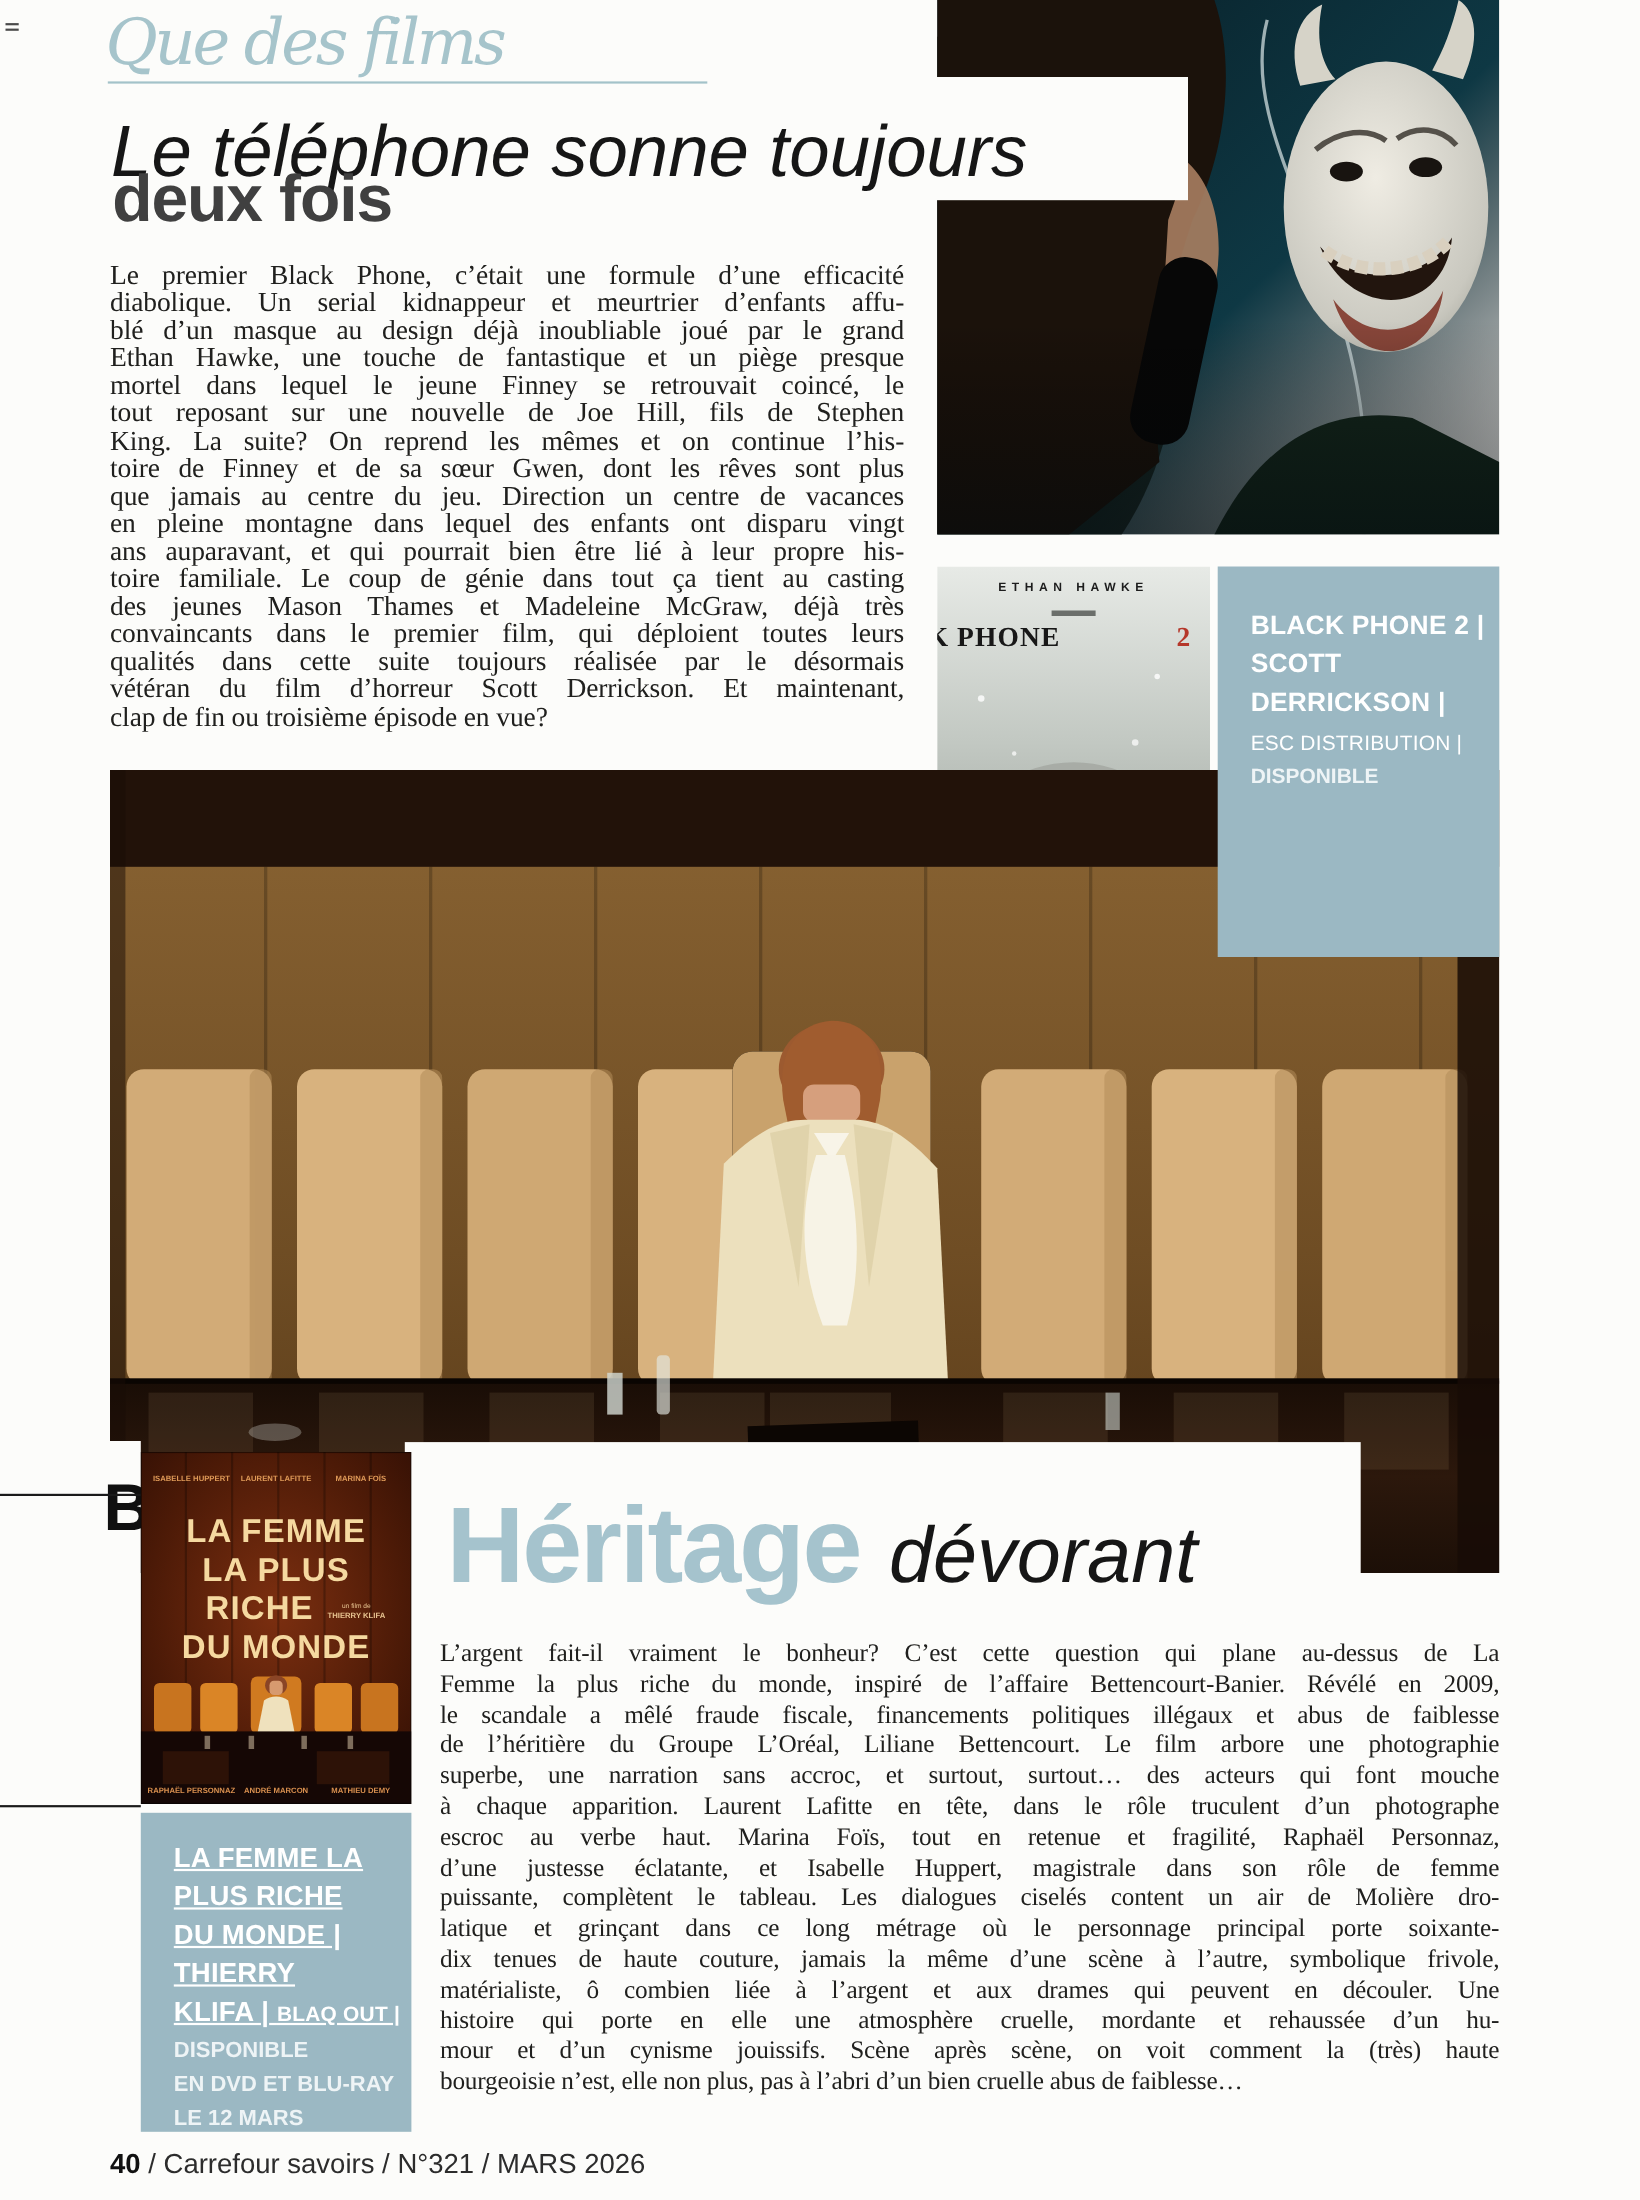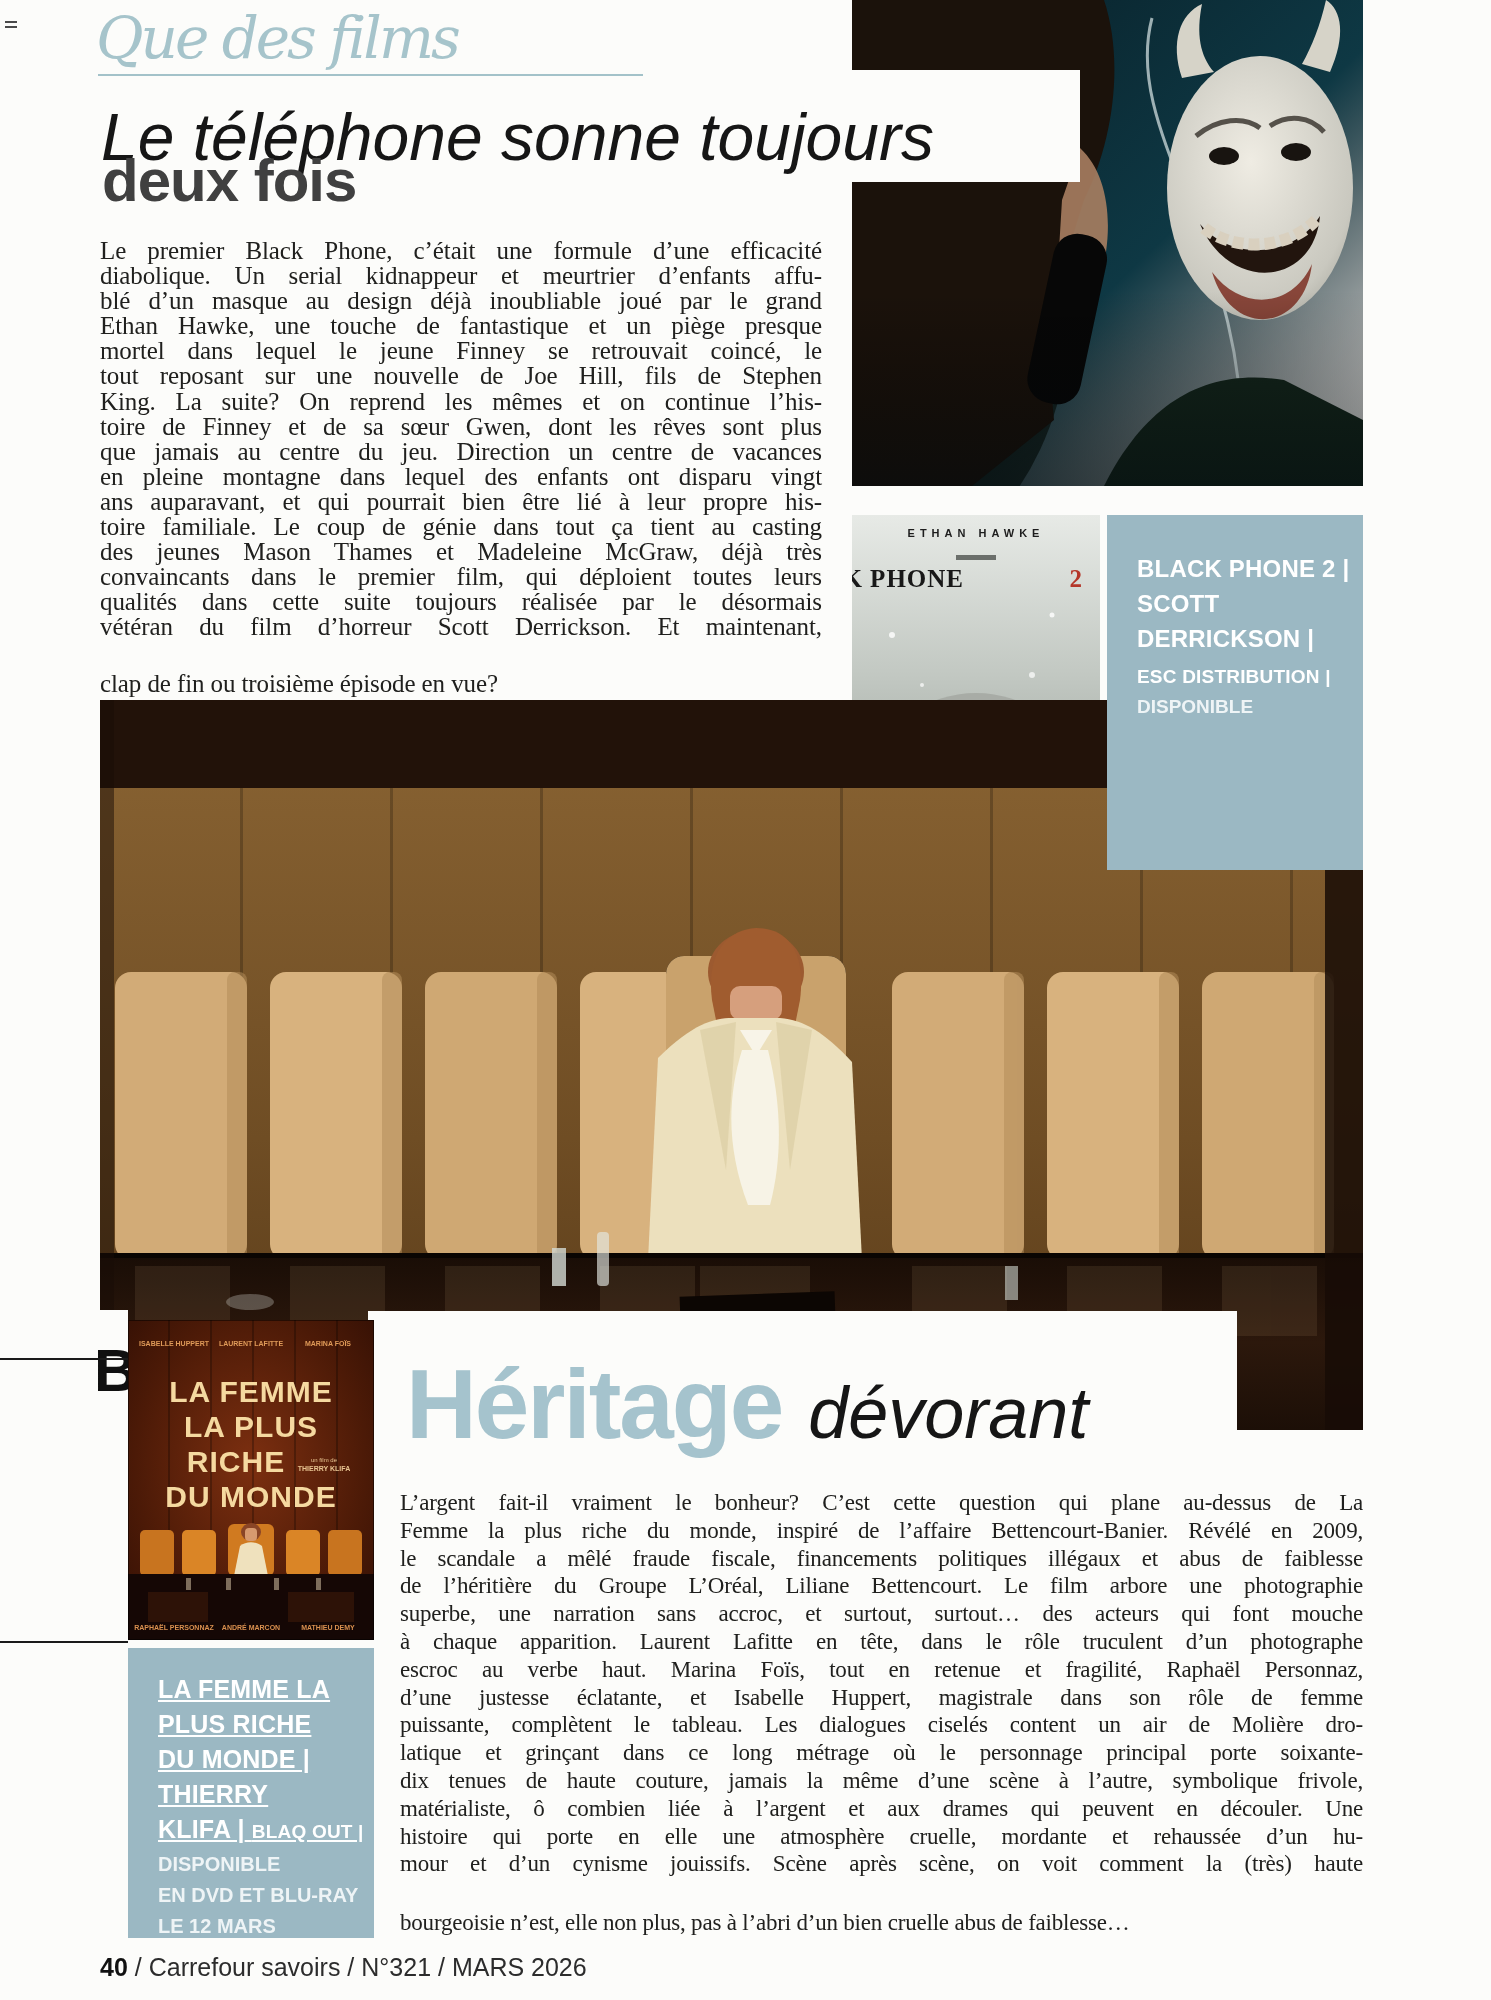--- a/index.html
+++ b/index.html
@@ -24,34 +24,34 @@
   .title1{font-size:66px;font-style:italic;font-weight:300;color:#161616;
      letter-spacing:0px;white-space:nowrap;font-family:"Liberation Sans",sans-serif;margin-top:21px;}
   .title2{left:102px;top:146px;z-index:4;font-size:60px;font-weight:bold;color:#404040;
      letter-spacing:-1px;white-space:nowrap;}
 
   
   .bodycol{font-family:"Liberation Serif",serif;color:#20201e;z-index:4;}
   .body1{left:100px;top:238px;width:722px;font-size:25px;line-height:25.1px;letter-spacing:-0.1px;}
   .body2{left:400px;top:1489px;width:963px;font-size:23px;line-height:27.8px;letter-spacing:-0.2px;}
   .bodyline{text-align:justify;text-align-last:justify;white-space:normal;}
-  .bodyline:last-child{text-align-last:left;margin-top:31px;}
+  .bodyline:last-child{text-align-last:left;}
 
   
   .photo1{left:852px;top:0px;width:511px;height:486px;z-index:1;}
   .poster1{left:852px;top:515px;width:248px;height:355px;z-index:1;}
   .bigphoto{left:100px;top:700px;width:1263px;height:730px;z-index:1;}
   .poster2{left:128px;top:1320px;width:246px;height:320px;z-index:3;}
 
   
   .infobox{background:#9bb8c3;color:#ffffff;z-index:2;}
   .infobox1{left:1107px;top:515px;width:256px;height:355px;padding:36px 12px 0 30px;}
   .infobox2{left:128px;top:1648px;width:246px;height:290px;padding:24px 8px 0 30px;}
   .ib-title{font-size:24px;font-weight:bold;line-height:35px;letter-spacing:0.2px;}
-  .ib-sub{font-size:19px;font-weight:bold;line-height:30px;margin-top:6px;letter-spacing:0.2px;}
+  .ib-sub{font-size:19px;font-weight:normal;line-height:30px;margin-top:6px;letter-spacing:0.2px;}
   .ib-avail{font-size:19px;font-weight:bold;line-height:30px;color:#eef4f6;}
   .ib-inline-small{font-size:19px;font-weight:bold;}
   .infobox2 .ib-title{font-size:25px;line-height:35px;text-decoration:underline;}
   .infobox2 .ib-avail{font-size:20px;line-height:31px;}
 
   
   .hero-box{left:368px;top:1311px;width:869px;height:188px;background:#fcfcfa;z-index:2;
      display:flex;align-items:baseline;padding:18px 0 0 38px;}
   .hero-bold{font-size:98px;font-weight:bold;color:#a5c3cd;letter-spacing:-2px;line-height:150px;}
   .hero-italic{font-size:72px;font-style:italic;font-weight:300;color:#161616;margin-left:26px;}

